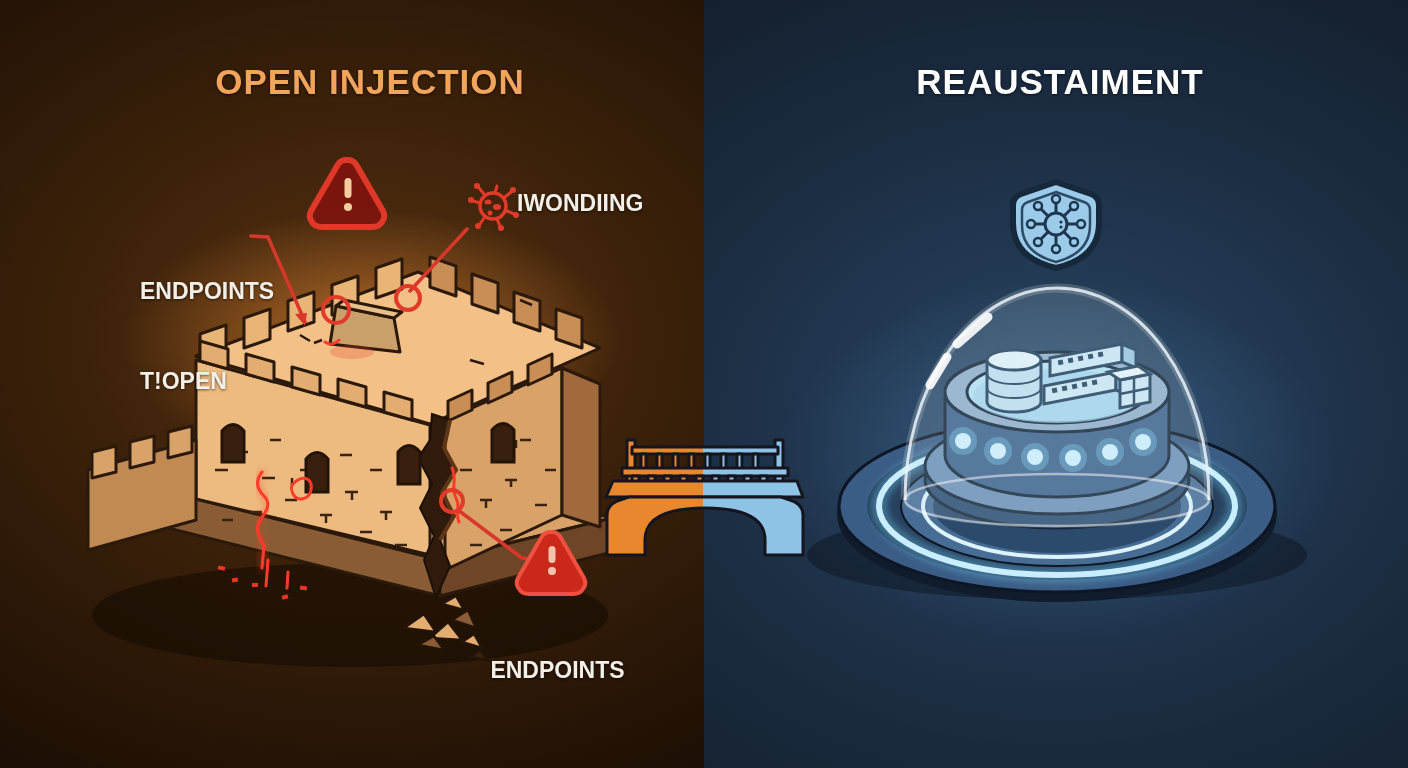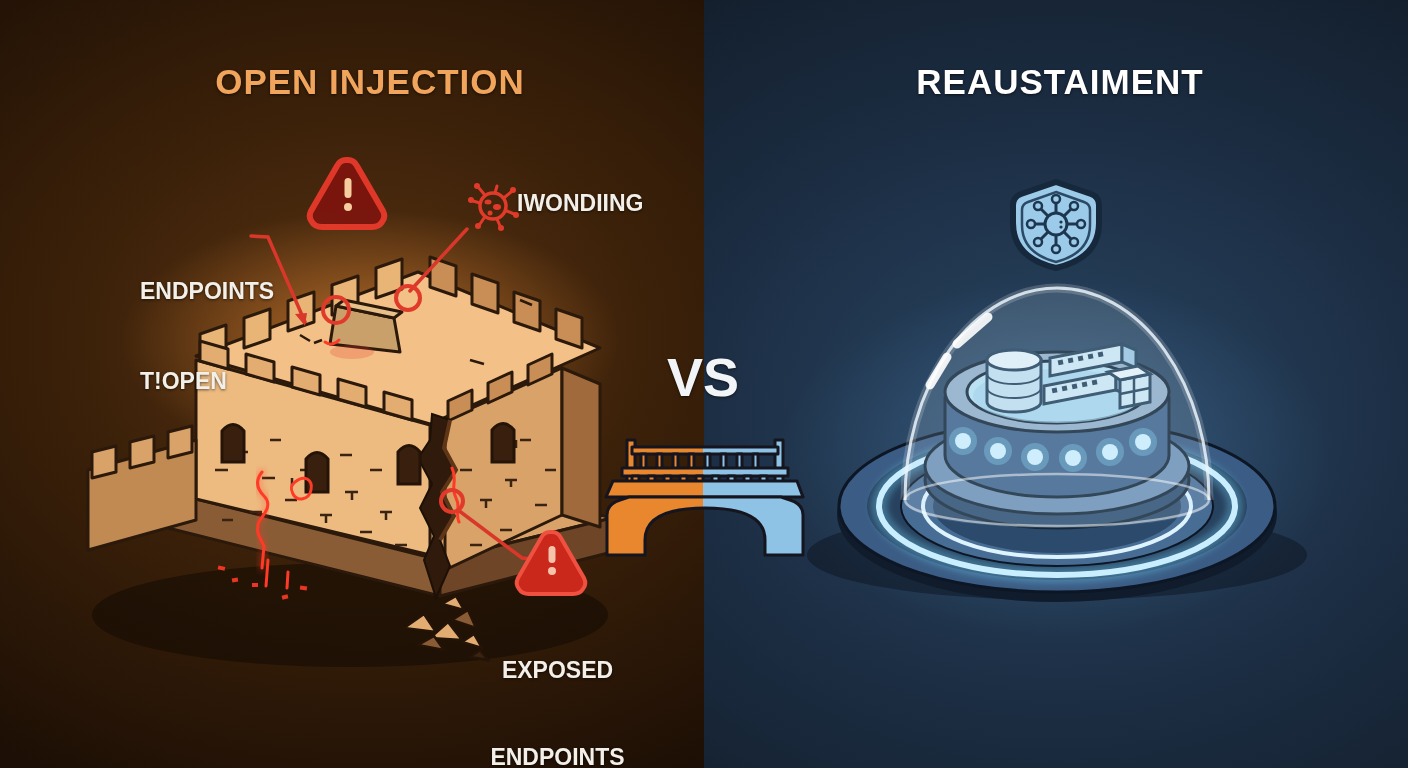--- a/index.html
+++ b/index.html
@@ -328,24 +328,22 @@
           <rect x="744" y="476" width="7" height="18"></rect>
         <rect x="760" y="476" width="7" height="18"></rect>
       </g>
       <path d="M606,497 L613,481 H797 L803,497 Z"></path>
       <path d="M607,555 V515 Q607,504 620,500 L629,497 H781 L790,500 Q803,504 803,515 V555 H765 V540 Q765,508 705,508 Q645,508 645,540 V555 Z"></path>
     </g>
   </svg>
 
   <div class="txt title title-left" style="color: rgb(240, 164, 92);">OPEN INJECTION</div>
   <div class="txt title title-right" style="color: #ffffff;">REAUSTAIMENT</div>
-  <div class="txt vs">VS</div>
 
   <div class="txt callout lbl-injection">
     <div>ENDPOINTS</div>
     <div>T!OPEN</div>
   </div>
   <div class="txt callout lbl-bug">IWONDIING</div>
   <div class="txt callout lbl-exposed">
-    <div>EXPOSED</div>
     <div>ENDPOINTS</div>
   </div>
 </div>
 
 </body></html>

